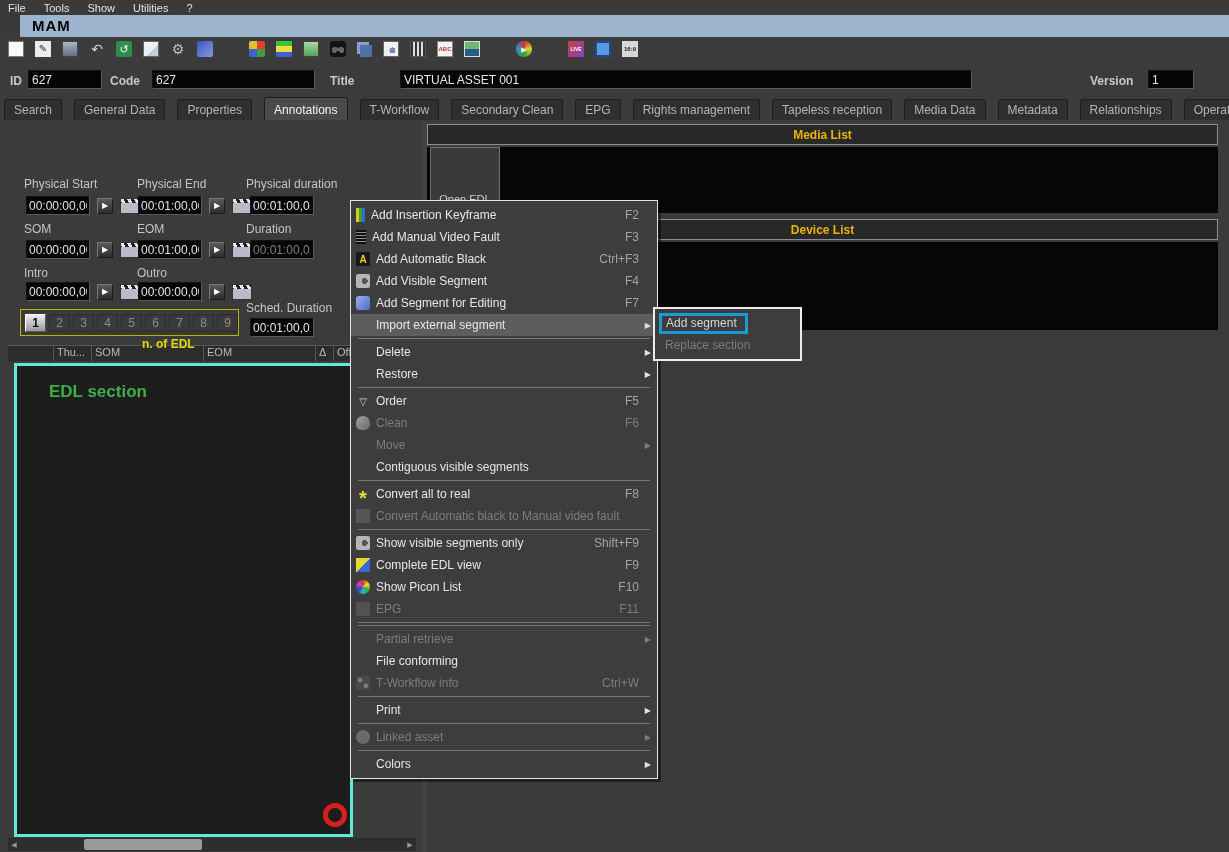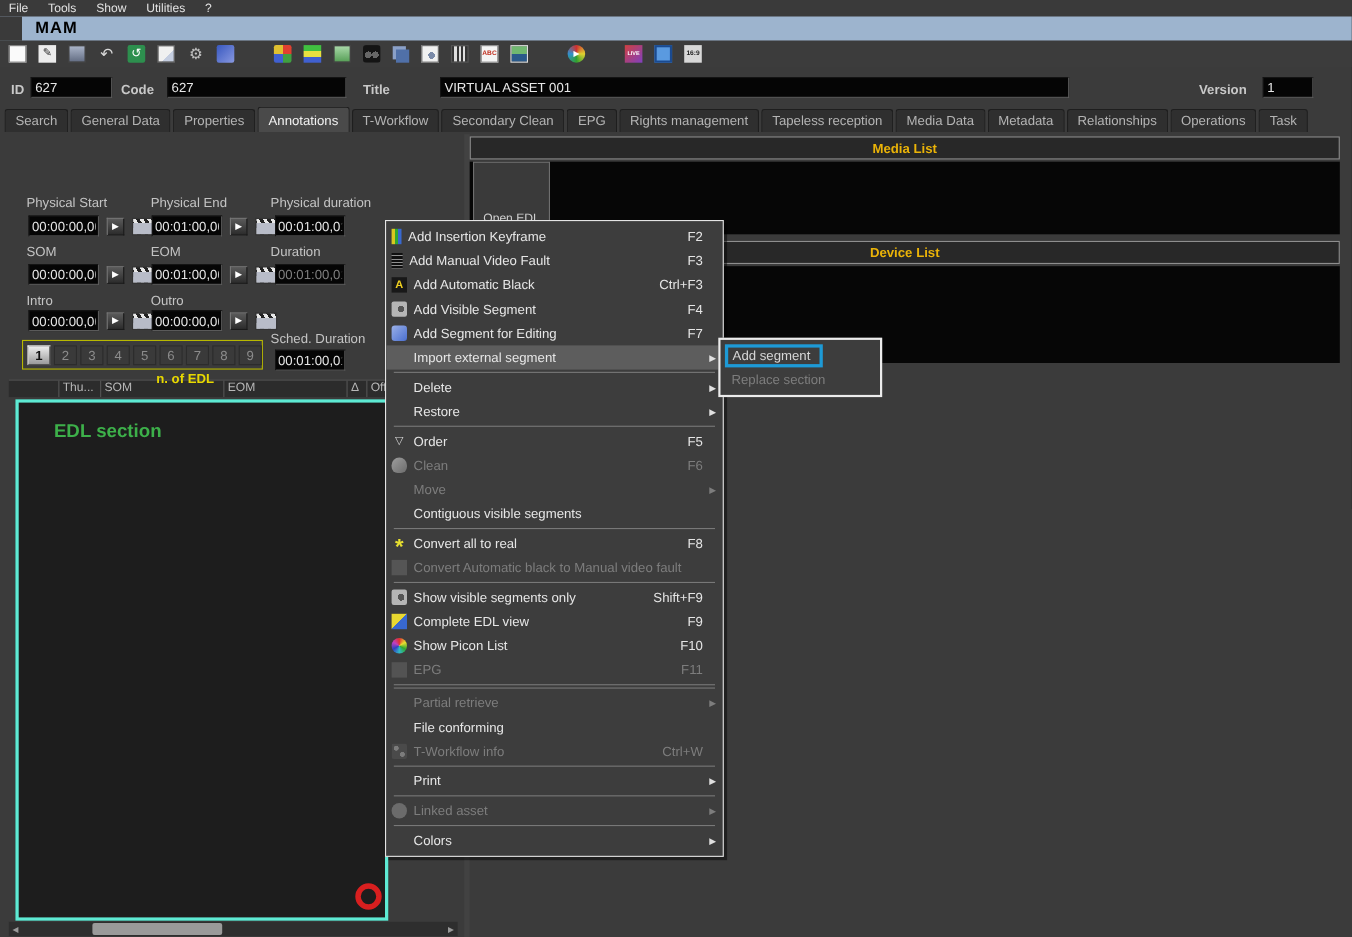--- a/index.html
+++ b/index.html
@@ -47,21 +47,21 @@
 
   
   .fld-label{position:absolute;font-size:12px;font-weight:bold;color:#c8c8c8;white-space:nowrap;}
   .hdr-input{position:absolute;height:17px;background:#050505;color:#e8e8e8;font-size:12px;
     font-family:"Liberation Sans",sans-serif;border:1px solid;border-color:#141414 #5a5a5a #5a5a5a #141414;
     padding:0 3px;box-sizing:content-box;}
 
   
   .tabbar{position:absolute;left:4px;top:98px;display:flex;align-items:flex-end;height:22px;}
   .tab{font-size:12px;color:#b4b4b4;background:#2f2f2f;border:1px solid #1e1e1e;border-bottom:none;
-    padding:3px 9px 3px 9px;margin-right:2px;border-radius:3px 3px 0 0;cursor:pointer;white-space:nowrap;}
+    padding:3px 9px 3px 9px;margin-right:12px;border-radius:3px 3px 0 0;cursor:pointer;white-space:nowrap;}
   .tab.active{background:#4a4a4a;color:#f2f2f2;padding-top:5px;}
 
   
   .tc-label{position:absolute;font-size:12px;color:#c4c4c4;white-space:nowrap;}
   .tc-group{position:absolute;display:flex;align-items:center;gap:7px;}
   .tc-input{width:58px;height:15px;background:#050505;color:#e4e4e4;font-size:12px;
     font-family:"Liberation Sans",sans-serif;border:1px solid;border-color:#141414 #5a5a5a #5a5a5a #141414;
     padding:1px 2px;}
   .tc-input.disabled{color:#7e7e7e;}
   .play-btn{width:16px;height:16px;background:linear-gradient(180deg,#5a5a5a,#2c2c2c);
@@ -107,21 +107,21 @@
   .open-edl-tab{position:absolute;left:430px;top:147px;width:70px;height:59px;background:#3a3a3a;
     border:1px solid #6e6e6e;display:flex;align-items:flex-end;justify-content:center;
     font-size:11px;color:#cfcfcf;cursor:pointer;box-sizing:border-box;}
 
   
   .context-menu{position:absolute;left:350px;top:200px;width:308px;background:#3d3d3d;
     border:1px solid #e4e4e4;box-shadow:3px 3px 0 rgba(0,0,0,0.45);padding:3px 0;z-index:50;box-sizing:border-box;}
   .menu-item{height:22px;display:flex;align-items:center;cursor:pointer;position:relative;padding-right:6px;}
   .menu-item.highlighted{background:#5d5d5d;}
   .menu-item .menu-label{font-size:12px;color:#e6e6e6;flex:1;white-space:nowrap;overflow:hidden;}
-  .menu-item .menu-shortcut{font-size:12px;color:#e5e5e5;margin-right:12px;}
+  .menu-item .menu-shortcut{font-size:12px;color:#a3a3a3;margin-right:12px;}
   .menu-item .menu-arrow{font-size:8px;color:#e0e0e0;width:10px;text-align:right;}
   .menu-item.disabled .menu-label,.menu-item.disabled .menu-shortcut,.menu-item.disabled .menu-arrow{color:#7d7d7d;}
   .menu-icon{width:14px;height:14px;margin:0 6px 0 5px;flex:0 0 auto;display:inline-flex;
     align-items:center;justify-content:center;}
   .menu-sep{border-top:1px solid #787878;margin:2px 7px;height:0;}
   .mi-keyframe-icon{background:linear-gradient(90deg,#d8c820 33%,#30a830 33% 66%,#3868d0 66%);width:9px;}
   .mi-video-fault-icon{background:repeating-linear-gradient(0deg,#101010 0 2px,#909090 2px 3px);width:10px;}
   .mi-auto-black-icon{background:#181818;}
   .mi-auto-black-icon::after{content:"A";color:#f0d020;font-size:10px;font-weight:bold;}
   .mi-camera-icon{background:radial-gradient(circle at 62% 50%,#555 3px,#b5b5b5 3px);border-radius:2px;}

